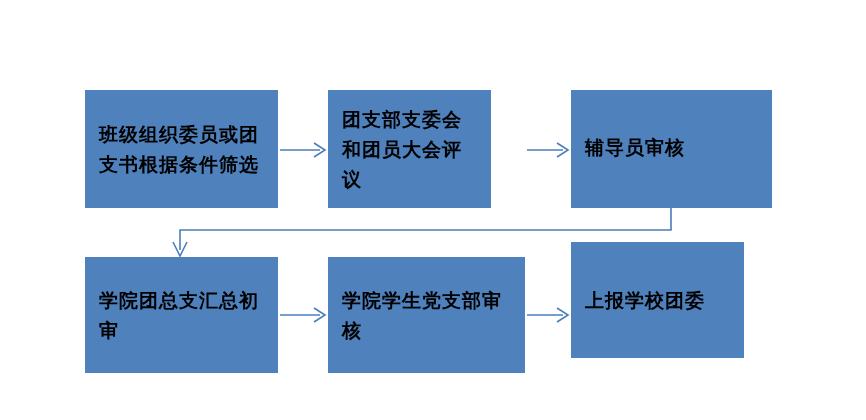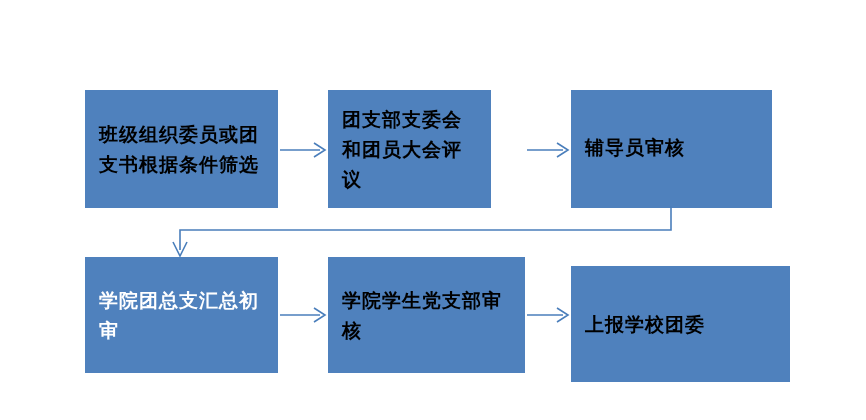--- a/index.html
+++ b/index.html
@@ -37,21 +37,21 @@
     white-space: pre-wrap;
     text-align: left;
   }
   
   #node-1 { left: 85px;  top: 78px;  width: 193px; height: 118px; }
   #node-2 { left: 328px; top: 78px;  width: 163px; height: 118px; }
   #node-3 { left: 571px; top: 78px;  width: 201px; height: 118px; }
   
   #node-4 { left: 85px;  top: 245px; width: 193px; height: 116px; }
   #node-5 { left: 328px; top: 245px; width: 197px; height: 116px; }
-  #node-6 { left: 571px; top: 254px; width: 219px; height: 116px; }
+  #node-6 { left: 571px; top: 230px; width: 173px; height: 116px; }
 
   
   .connector {
     position: absolute;
     overflow: visible;
   }
   #conn-1-2 { left: 278px; top: 118px; width: 52px; height: 40px; }
   #conn-2-3 { left: 525px; top: 118px; width: 48px; height: 40px; }
   #conn-4-5 { left: 278px; top: 283px; width: 52px; height: 40px; }
   #conn-5-6 { left: 525px; top: 283px; width: 48px; height: 40px; }
@@ -79,21 +79,21 @@
 
   <div class="node" id="node-2" style="background: rgb(79, 129, 189);">
     <span class="node-label" style="color: rgb(0, 0, 0);">团支部支委会和团员大会评议</span>
   </div>
 
   <div class="node" id="node-3" style="background: rgb(79, 129, 189);">
     <span class="node-label" style="color: rgb(0, 0, 0); font-family: Liberation Mono, monospace;">辅导员审核</span>
   </div>
 
   <div class="node" id="node-4" style="background: rgb(79, 129, 189);">
-    <span class="node-label" style="color: #ffffff;">学院团总支汇总初审</span>
+    <span class="node-label" style="color: #000000;">学院团总支汇总初审</span>
   </div>
 
   <div class="node" id="node-5" style="background: rgb(79, 129, 189);">
     <span class="node-label" style="color: #000000;">学院学生党支部审核</span>
   </div>
 
   <div class="node" id="node-6" style="background: rgb(79, 129, 189);">
     <span class="node-label" style="color: rgb(0, 0, 0);">上报学校团委</span>
   </div>
 

